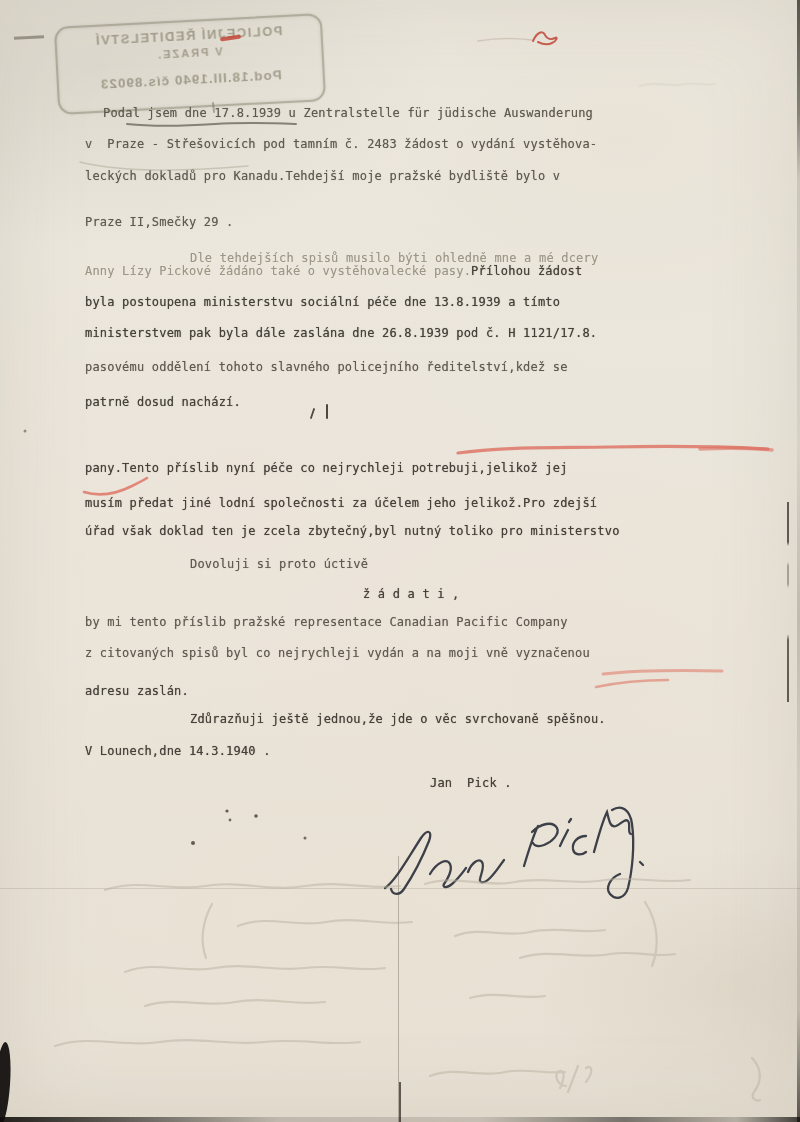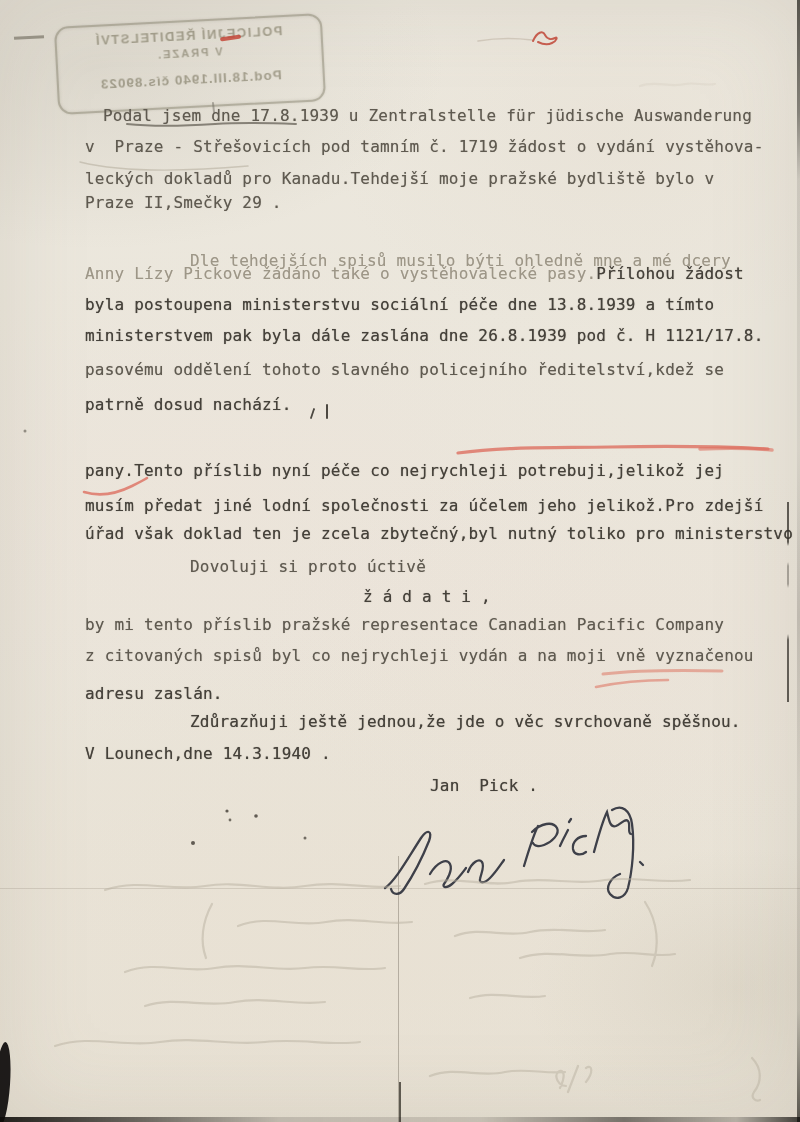--- a/index.html
+++ b/index.html
@@ -10,21 +10,21 @@
       radial-gradient(500px 260px at 12% 6%,  rgba(168,162,148,.22), transparent 70%),
       radial-gradient(420px 300px at 78% 12%, rgba(225,214,200,.25), transparent 70%),
       radial-gradient(600px 380px at 30% 45%, rgba(238,224,216,.28), transparent 70%),
       radial-gradient(520px 300px at 75% 58%, rgba(236,220,210,.25), transparent 70%),
       radial-gradient(700px 420px at 45% 82%, rgba(234,222,206,.30), transparent 70%),
       radial-gradient(300px 200px at 92% 88%, rgba(190,182,162,.25), transparent 70%),
       linear-gradient(180deg,#ece8de 0%,#eae5da 55%,#e7e1d4 100%);
     box-shadow: inset 0 0 90px rgba(140,130,110,.18);
     font-family:"DejaVu Sans Mono","Liberation Mono",monospace;
   }
-  .line{position:absolute;font-size:16px;line-height:1.1;white-space:pre;letter-spacing:.2px;z-index:2;}
+  .line{position:absolute;font-size:12px;line-height:1.1;white-space:pre;letter-spacing:.2px;z-index:2;}
   .t-dark {color:#45413a;text-shadow:0 0 .8px rgba(55,50,42,.65);}
   .t-med  {color:#5f5a50;text-shadow:0 0 .7px rgba(80,74,64,.5);}
   .t-faded{color:#9d9687;text-shadow:0 0 .6px rgba(140,134,120,.35);}
 
   .stamp{position:absolute;left:56px;top:20px;width:268px;height:88px;transform:rotate(-3deg);z-index:1;}
   .stamp-border{position:absolute;inset:0;border:2.5px solid rgba(125,121,100,.48);border-radius:14px;
     box-shadow:0 0 2px rgba(125,121,100,.25), inset 0 0 3px rgba(125,121,100,.25);}
   .stamp-content{position:absolute;inset:0;transform:scaleX(-1);color:rgba(122,118,96,.62);
     text-align:center;font-family:"Liberation Sans",sans-serif;font-weight:bold;filter:blur(.4px);}
   .stamp-row1{position:absolute;left:0;right:0;top:8px;font-size:13px;letter-spacing:1.5px;}
@@ -67,23 +67,23 @@
     <div class="stamp-content">
       <div class="stamp-row1">POLICEJNÍ ŘEDITELSTVÍ</div>
       <div class="stamp-row2">V PRAZE.</div>
       <div class="stamp-row3">Pod.18.III.1940 čís.89023</div>
     </div>
   </div>
   <div class="stamp-red-dash"></div>
   <div class="margin-dash"></div>
 
   <div class="line t-med" style="left:103px;top:107px">Podal jsem dne 17.8.1939 u Zentralstelle für jüdische Auswanderung</div>
-  <div class="line t-med" style="left:85px; top:138px">v  Praze - Střešovicích pod tamním č. 1719 žádost o vydání vystěhova-</div>
+  <div class="line t-med" style="left:85px; top:138px">v  Praze - Střešovicích pod tamním č. 2483 žádost o vydání vystěhova-</div>
   <div class="line t-med" style="left:85px; top:170px">leckých dokladů pro Kanadu.Tehdejší moje pražské bydliště bylo v</div>
-  <div class="line t-med" style="left:85px; top:194px">Praze II,Smečky 29 .</div>
+  <div class="line t-med" style="left:85px; top:216px">Praze II,Smečky 29 .</div>
   <div class="line t-faded" style="left:190px;top:252px">Dle tehdejších spisů musilo býti ohledně mne a mé dcery</div>
   <div class="line" style="left:85px; top:265px"><span class="t-faded">Anny Lízy Pickové žádáno také o vystěhovalecké pasy.</span><span class="t-dark">Přílohou žádost</span></div>
   <div class="line t-dark" style="left:85px; top:296px">byla postoupena ministerstvu sociální péče dne 13.8.1939 a tímto</div>
   <div class="line t-dark" style="left:85px; top:327px">ministerstvem pak byla dále zaslána dne 26.8.1939 pod č. H 1121/17.8.</div>
   <div class="line t-med" style="left:85px; top:361px">pasovému oddělení tohoto slavného policejního ředitelství,kdež se</div>
   <div class="line t-dark" style="left:85px; top:396px">patrně dosud nachází.</div>
   <div class="line t-dark" style="left:85px; top:462px">pany.Tento příslib nyní péče co nejrychleji potrebuji,jelikož jej</div>
   <div class="line t-dark" style="left:85px; top:497px">musím předat jiné lodní společnosti za účelem jeho jelikož.Pro zdejší</div>
   <div class="line t-dark" style="left:85px; top:525px">úřad však doklad ten je zcela zbytečný,byl nutný toliko pro ministerstvo</div>
   <div class="line t-med" style="left:190px;top:558px">Dovoluji si proto úctivě</div>

